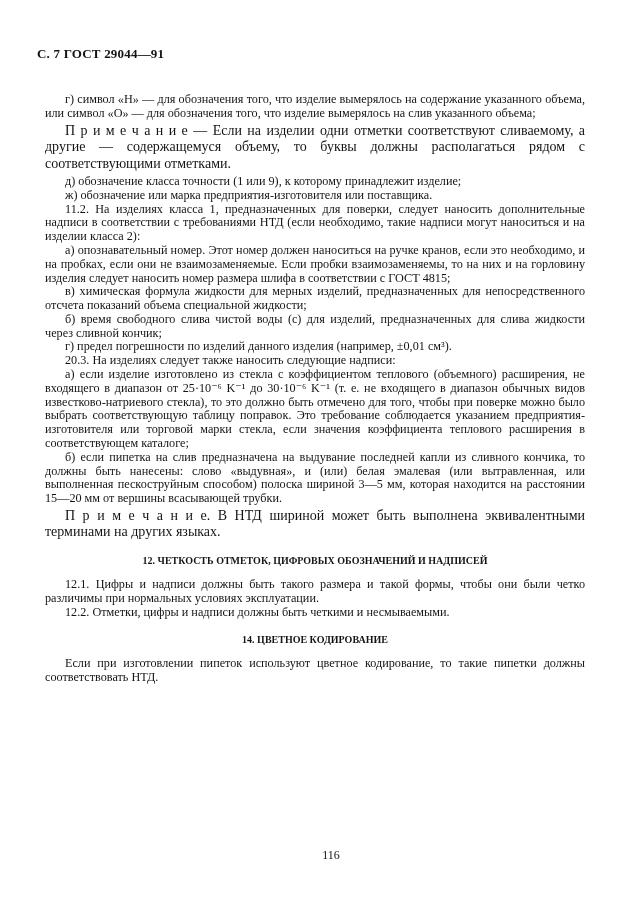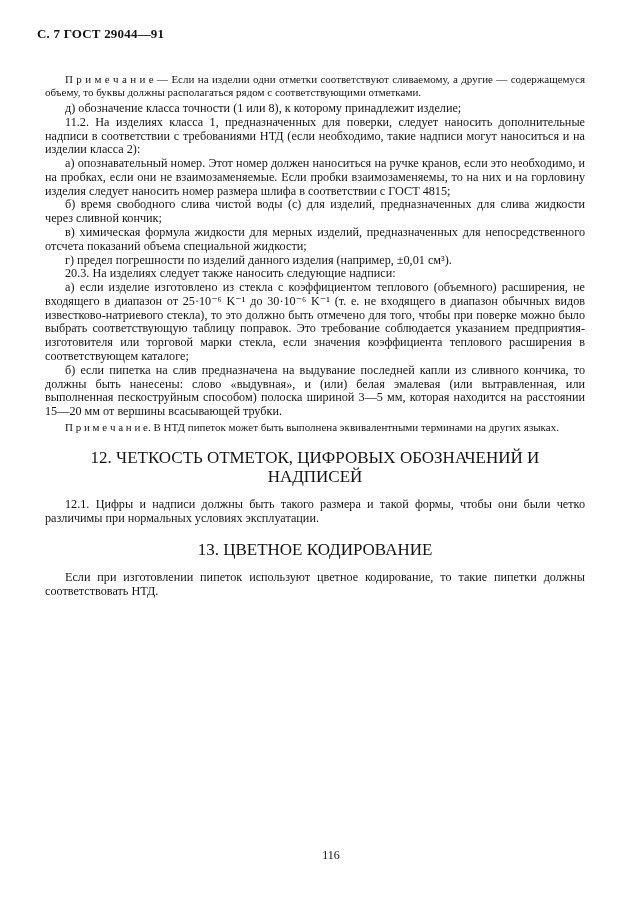--- a/index.html
+++ b/index.html
@@ -10,79 +10,83 @@
     position: relative;
     font-family: "Liberation Serif", "DejaVu Serif", serif;
     color: #141414;
     overflow: hidden;
   }
   .page {
     position: absolute;
     inset: 0;
     padding: 26px 45px 12px 45px;
     background: #ffffff;
+    margin-top: 20px;
   }
   .doc-header {
     font-weight: bold;
     font-size: 13px;
     margin-left: -8px;
     letter-spacing: 0.2px;
     white-space: nowrap;
   }
   .content {
     margin-top: 31px;
     font-size: 12.2px;
     line-height: 1.13;
     text-align: justify;
   }
   .para {
     text-indent: 20px;
   }
   .note {
-    font-size: 11px;
+    font-size: 14px;
     line-height: 1.18;
     text-indent: 20px;
     margin: 2px 0 3px 0;
   }
   .heading {
     text-align: center;
     text-indent: 0;
-    font-weight: normal;
-    font-size: 17px;
+    font-weight: bold;
+    font-size: 10px;
     margin: 14px 0 12px 0;
   }
   .page-number {
     position: absolute;
     bottom: 50px;
     left: 16px;
     width: 100%;
     text-align: center;
     font-size: 12px;
   }
 </style>
 </head>
 <body>
 
 <div class="page">
 
   <div class="doc-header">С. 7 ГОСТ 29044—91</div>
 
   <div class="content">
+    <p class="para">г) символ «Н» — для обозначения того, что изделие вымерялось на содержание указанного объема, или символ «О» — для обозначения того, что изделие вымерялось на слив указанного объема;</p>
     <p class="note">П р и м е ч а н и е — Если на изделии одни отметки соответствуют сливаемому, а другие — содержащемуся объему, то буквы должны располагаться рядом с соответствующими отметками.</p>
-    <p class="para">д) обозначение класса точности (1 или 8), к которому принадлежит изделие;</p>
+    <p class="para">д) обозначение класса точности (1 или 9), к которому принадлежит изделие;</p>
+    <p class="para">ж) обозначение или марка предприятия-изготовителя или поставщика.</p>
     <p class="para">11.2. На изделиях класса 1, предназначенных для поверки, следует наносить дополнительные надписи в соответствии с требованиями НТД (если необходимо, такие надписи могут наноситься и на изделии класса 2):</p>
     <p class="para">а) опознавательный номер. Этот номер должен наноситься на ручке кранов, если это необходимо, и на пробках, если они не взаимозаменяемые. Если пробки взаимозаменяемы, то на них и на горловину изделия следует наносить номер размера шлифа в соответствии с ГОСТ 4815;</p>
+    <p class="para">в) химическая формула жидкости для мерных изделий, предназначенных для непосредственного отсчета показаний объема специальной жидкости;</p>
     <p class="para">б) время свободного слива чистой воды (с) для изделий, предназначенных для слива жидкости через сливной кончик;</p>
-    <p class="para">в) химическая формула жидкости для мерных изделий, предназначенных для непосредственного отсчета показаний объема специальной жидкости;</p>
     <p class="para">г) предел погрешности по изделий данного изделия (например, ±0,01 см³).</p>
     <p class="para">20.3. На изделиях следует также наносить следующие надписи:</p>
     <p class="para">а) если изделие изготовлено из стекла с коэффициентом теплового (объемного) расширения, не входящего в диапазон от 25·10⁻⁶ K⁻¹ до 30·10⁻⁶ K⁻¹ (т. е. не входящего в диапазон обычных видов известково-натриевого стекла), то это должно быть отмечено для того, чтобы при поверке можно было выбрать соответствующую таблицу поправок. Это требование соблюдается указанием предприятия-изготовителя или торговой марки стекла, если значения коэффициента теплового расширения в соответствующем каталоге;</p>
     <p class="para">б) если пипетка на слив предназначена на выдувание последней капли из сливного кончика, то должны быть нанесены: слово «выдувная», и (или) белая эмалевая (или вытравленная, или выполненная пескоструйным способом) полоска шириной 3—5 мм, которая находится на расстоянии 15—20 мм от вершины всасывающей трубки.</p>
-    <p class="note">П р и м е ч а н и е. В НТД пипеток может быть выполнена эквивалентными терминами на других языках.</p>
+    <p class="note">П р и м е ч а н и е. В НТД шириной может быть выполнена эквивалентными терминами на других языках.</p>
     <p class="heading">12. ЧЕТКОСТЬ ОТМЕТОК, ЦИФРОВЫХ ОБОЗНАЧЕНИЙ И НАДПИСЕЙ</p>
     <p class="para">12.1. Цифры и надписи должны быть такого размера и такой формы, чтобы они были четко различимы при нормальных условиях эксплуатации.</p>
-    <p class="heading">13. ЦВЕТНОЕ КОДИРОВАНИЕ</p>
+    <p class="para">12.2. Отметки, цифры и надписи должны быть четкими и несмываемыми.</p>
+    <p class="heading">14. ЦВЕТНОЕ КОДИРОВАНИЕ</p>
     <p class="para">Если при изготовлении пипеток используют цветное кодирование, то такие пипетки должны соответствовать НТД.</p>
   </div>
 
   <div class="page-number">116</div>
 
 </div>
 
 </body></html>

